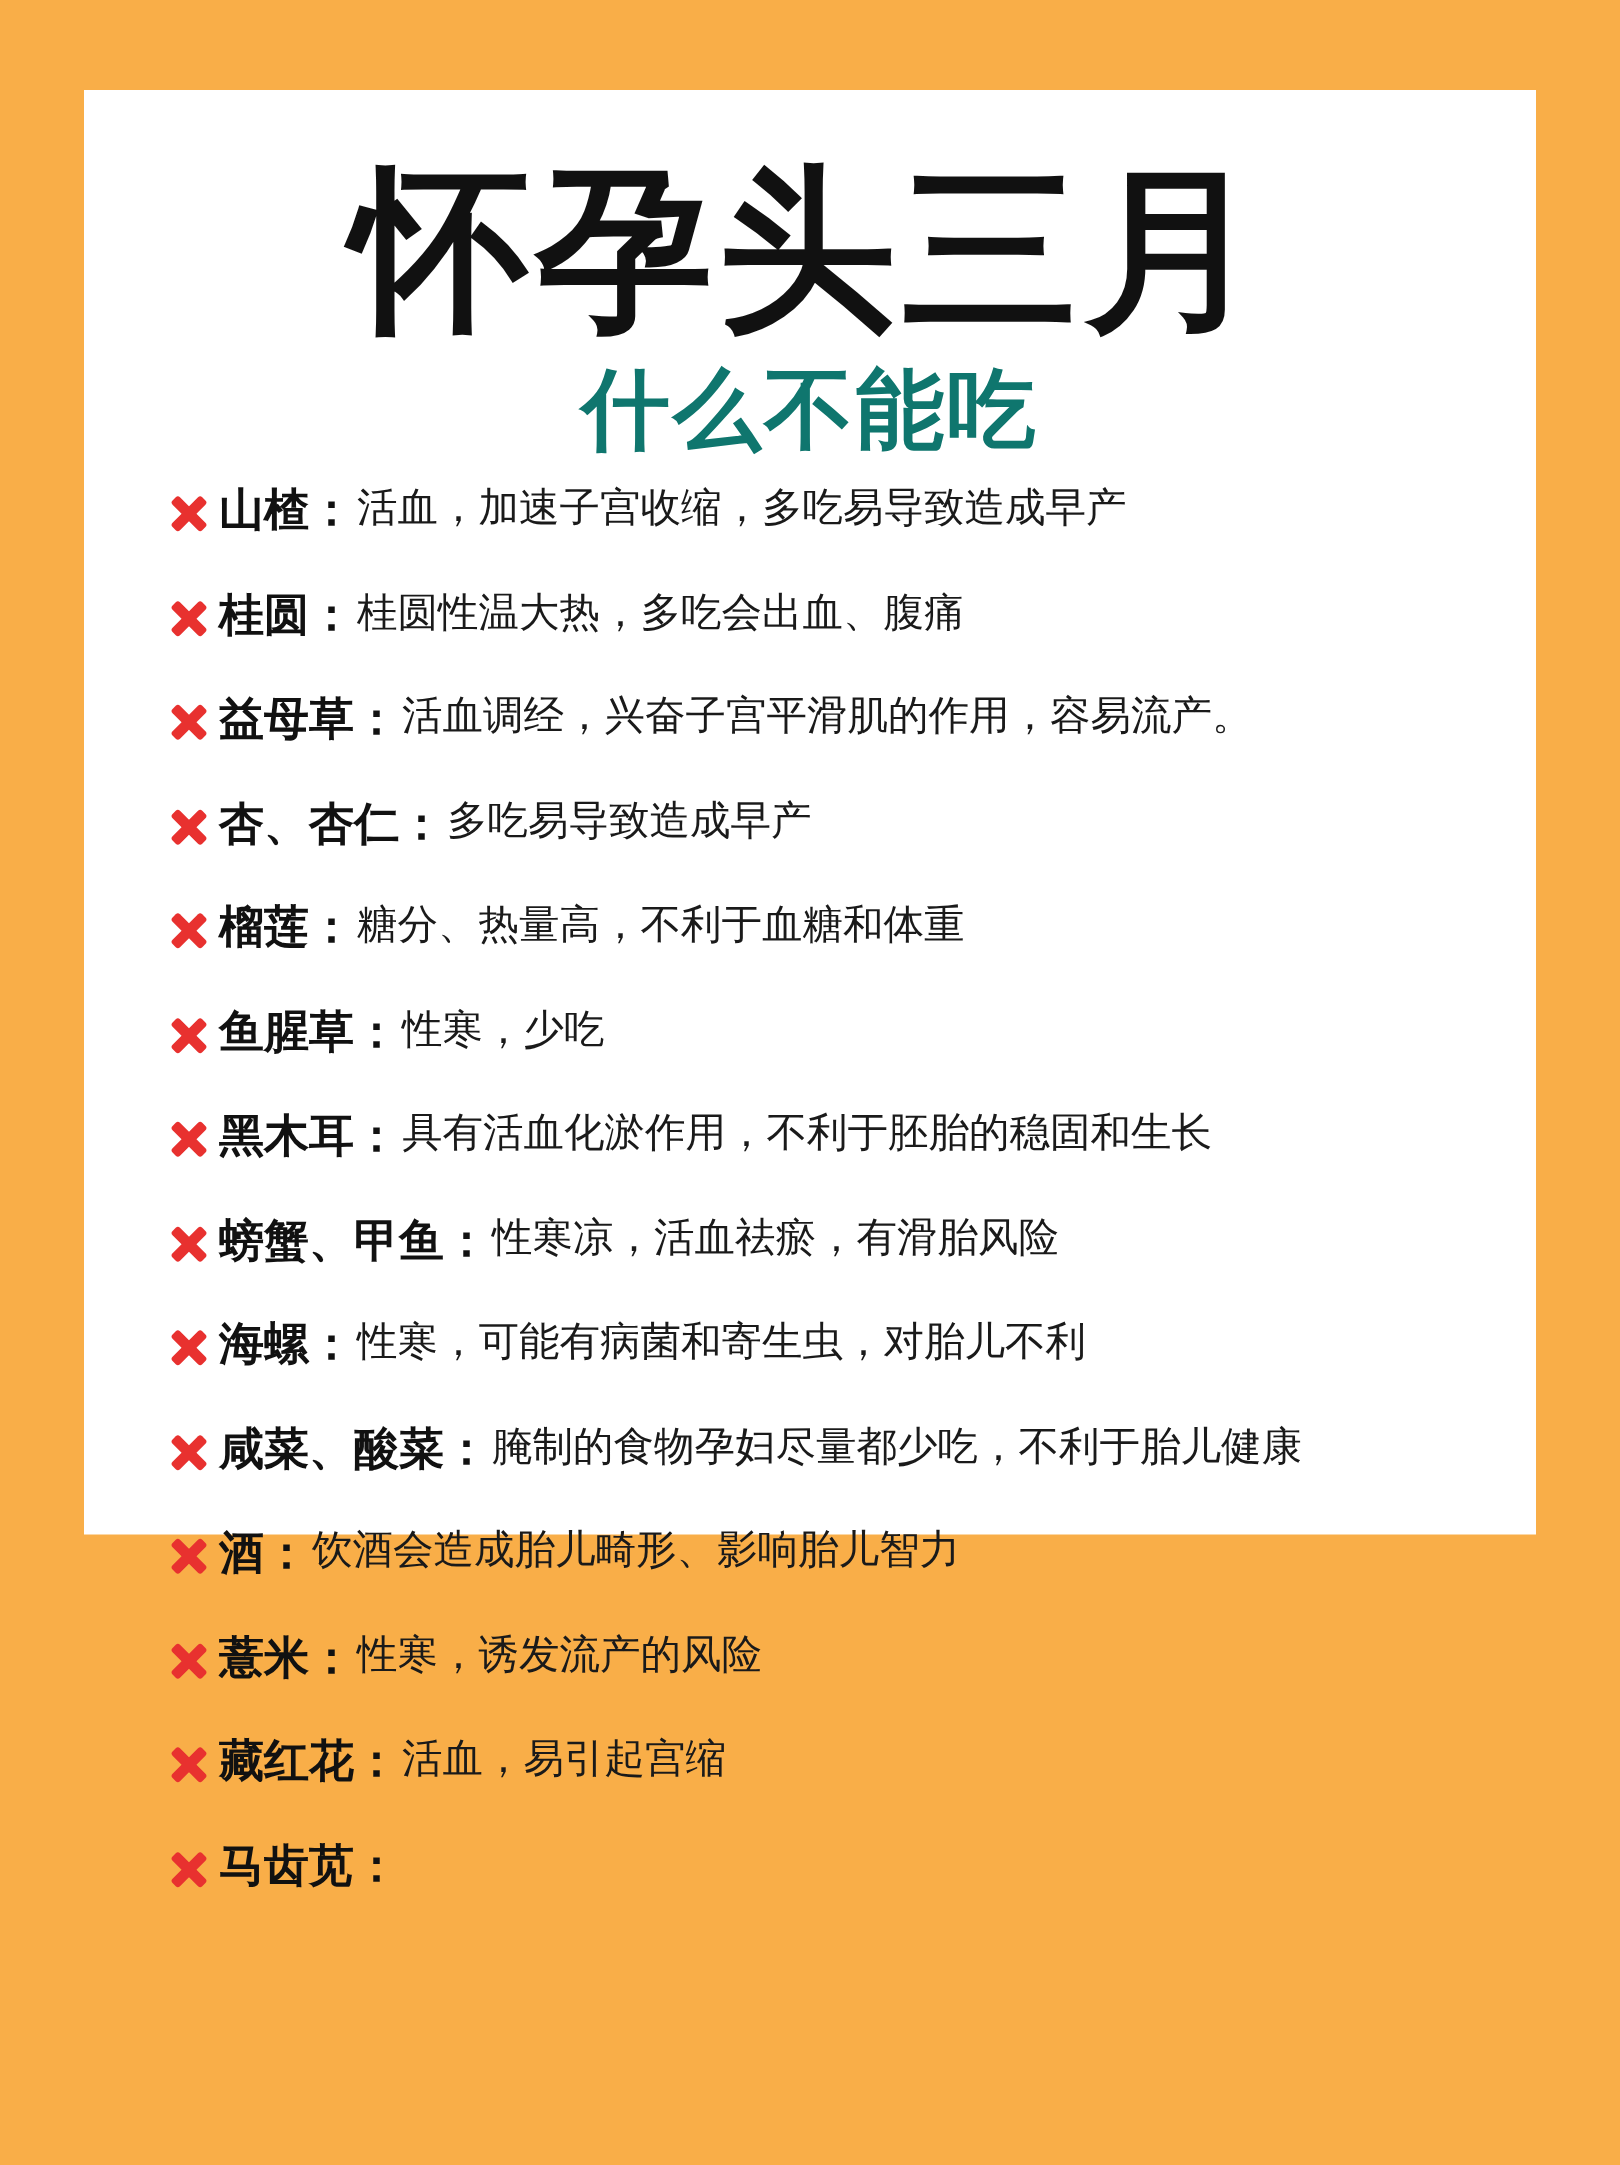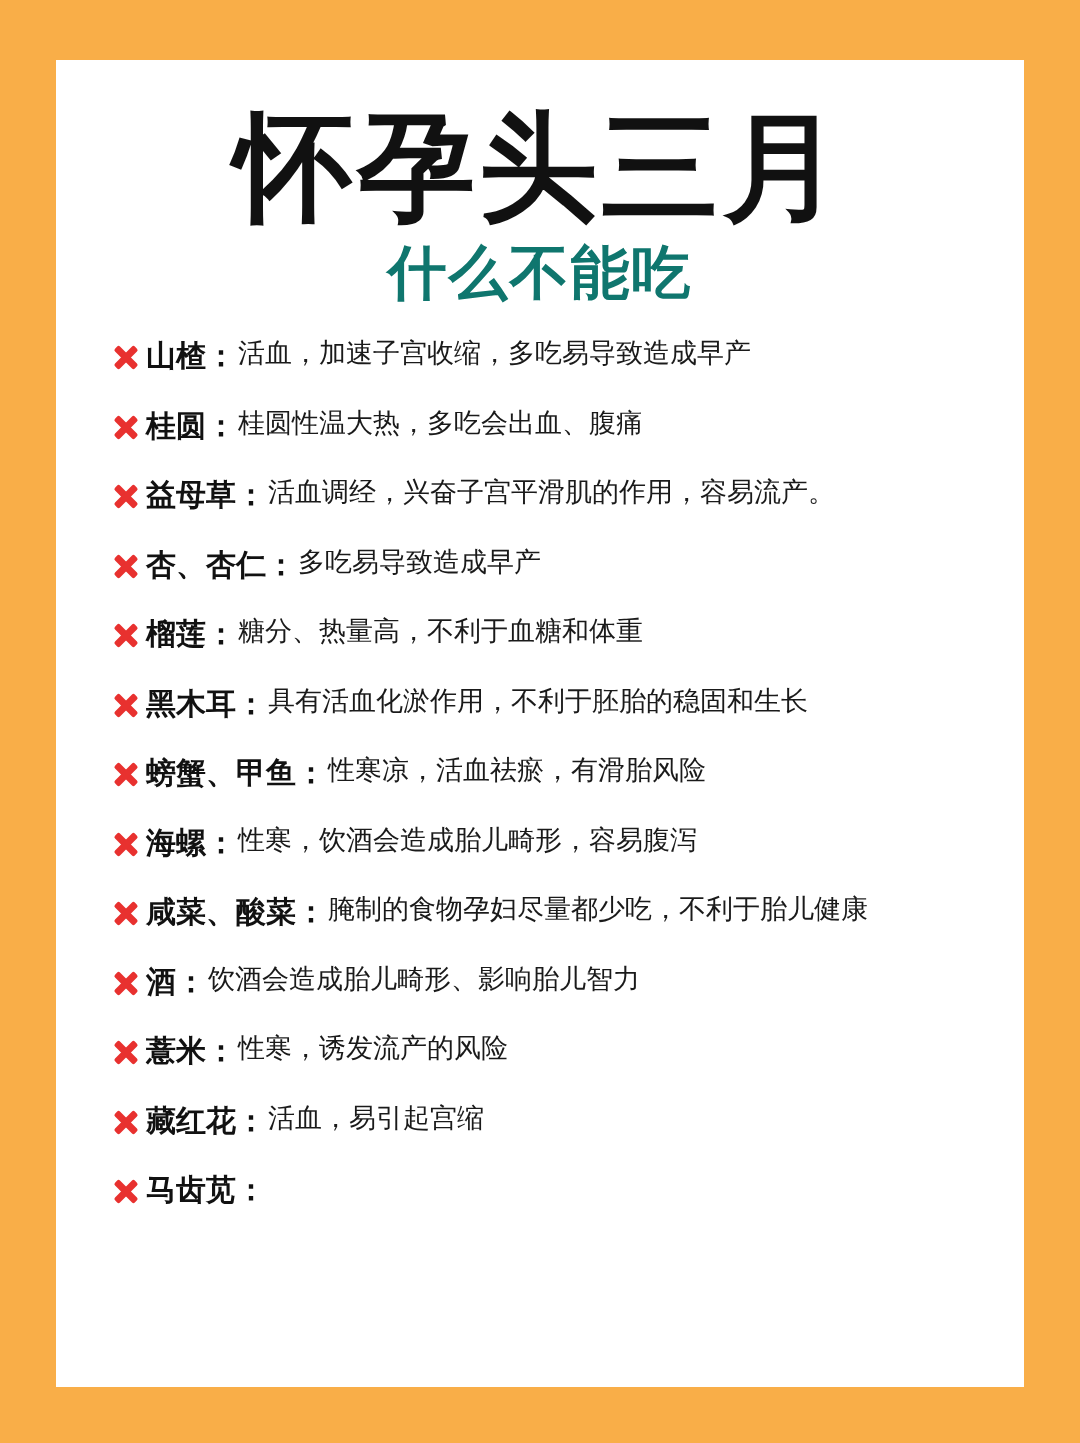--- a/index.html
+++ b/index.html
@@ -11,21 +11,21 @@
     height: 1443px;
     background: #F9AE48;
     font-family: "Liberation Sans", "DejaVu Sans", sans-serif;
     overflow: hidden;
   }
   .poster {
     position: absolute;
     left: 56px;
     top: 60px;
     width: 968px;
-    height: 1327px;
+    height: 963px;
     background: #FFFFFF;
     box-sizing: border-box;
     padding: 26px 40px 30px 40px;
   }
   .title-block {
     text-align: center;
     margin-top: 18px;
   }
   .title-main {
     font-size: 118px;
@@ -38,21 +38,21 @@
   .title-sub {
     font-size: 59px;
     line-height: 1.1;
     font-weight: bold;
     color: #0f766e;
     letter-spacing: 2px;
     margin-top: 10px;
     white-space: nowrap;
   }
   .list {
-    margin-top: 31px;
+    margin-top: 16px;
     padding-left: 14px;
   }
   .row {
     display: flex;
     align-items: flex-start;
     margin-bottom: 32px;
     line-height: 1.25;
   }
   .row:last-child {
     margin-bottom: 0;
@@ -125,37 +125,42 @@
       <span class="term">杏、杏仁：</span>
       <span class="desc">多吃易导致造成早产</span>
     </div>
 
     <div class="row">
       <span class="x-icon"></span>
       <span class="term">榴莲：</span>
       <span class="desc">糖分、热量高，不利于血糖和体重</span>
     </div>
 
+    <div class="row">
+      <span class="x-icon"></span>
+      <span class="term">鱼腥草：</span>
+      <span class="desc">性寒，少吃</span>
+    </div>
 
     <div class="row">
       <span class="x-icon"></span>
       <span class="term">黑木耳：</span>
       <span class="desc">具有活血化淤作用，不利于胚胎的稳固和生长</span>
     </div>
 
     <div class="row">
       <span class="x-icon"></span>
       <span class="term">螃蟹、甲鱼：</span>
       <span class="desc">性寒凉，活血祛瘀，有滑胎风险</span>
     </div>
 
     <div class="row">
       <span class="x-icon"></span>
       <span class="term">海螺：</span>
-      <span class="desc">性寒，饮酒会造成胎儿畸形，容易腹泻</span>
+      <span class="desc">性寒，可能有病菌和寄生虫，对胎儿不利</span>
     </div>
 
     <div class="row">
       <span class="x-icon"></span>
       <span class="term">咸菜、酸菜：</span>
       <span class="desc">腌制的食物孕妇尽量都少吃，不利于胎儿健康</span>
     </div>
 
     <div class="row">
       <span class="x-icon"></span>

